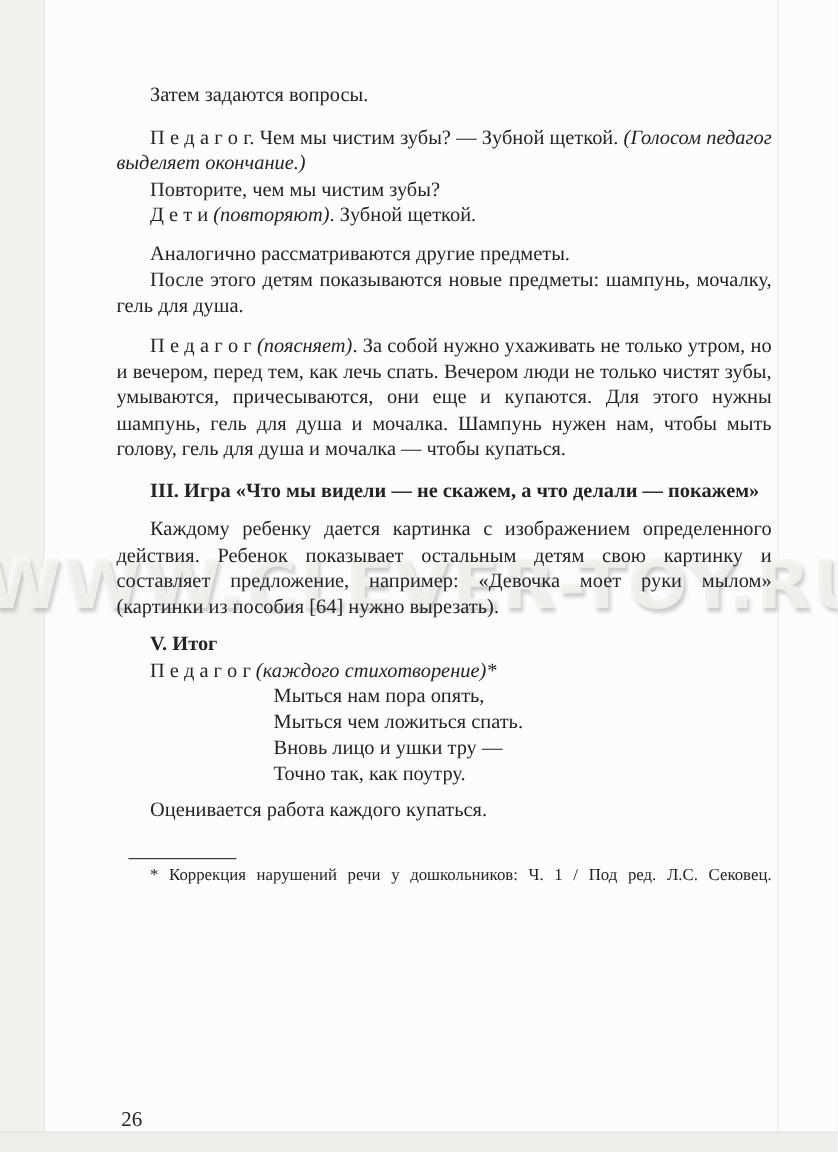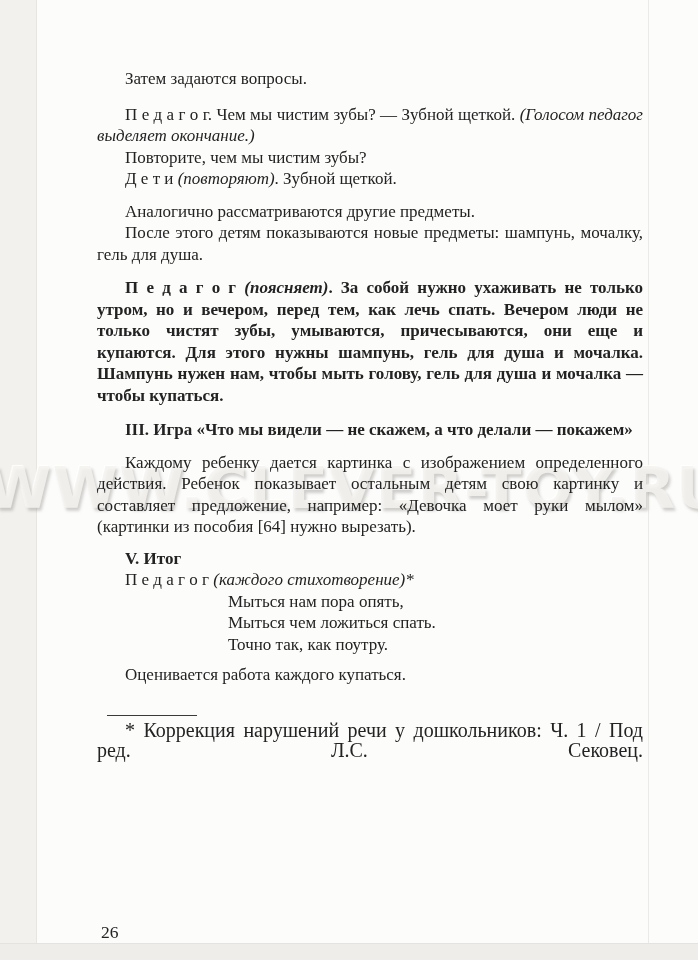--- a/index.html
+++ b/index.html
@@ -43,34 +43,34 @@
   .textcol{
     position:absolute;left:97px;top:68px;width:546px;
     font-size:17px;line-height:21.5px;
     z-index:2;
   }
   .para{margin:0;text-align:justify;text-indent:28px;}
   .heading{margin:0;text-align:justify;text-indent:28px;font-weight:bold;}
   .it{font-style:italic;}
   .mt14{margin-top:14px;}
   .mt13{margin-top:13px;}
-  .mt12{margin-top:12px;font-weight:bold;}
+  .mt12{margin-top:12px;}
   .mt11{margin-top:11px;}
   .mt10{margin-top:10px;}
   .mt9{margin-top:9px;}
   .mt6{margin-top:6px;}
   .poem{margin:0;padding-left:131px;}
   .poem div{white-space:nowrap;}
   .footnote-rule{
     width:90px;height:0;
     border-top:1px solid #3a3a3a;
     margin:29px 0 4px 10px;
   }
   .footnote{
-    font-size:20px;line-height:20px;
+    font-size:14px;line-height:20px;
   }
   .footnote .fline1{margin:0;text-indent:28px;text-align:justify;text-align-last:justify;}
   .footnote .fline2{margin:0;}
   .pagenum{
     position:absolute;left:101px;top:922px;
     font-size:17.5px;z-index:2;
   }
 </style>
 </head>
 <body>
@@ -105,20 +105,21 @@
 
     <p class="para mt11"><span>Каждому ребенку дается картинка с изображением определенного действия. Ребенок показывает остальным детям свою картинку и составляет предложение, например: «Девочка моет руки мылом» (картинки из пособия [64] нужно вырезать).</span></p>
 
     <p class="heading mt10"><span>V. Итог</span></p>
 
     <p class="para" style="text-indent:28px;"><span>П е д а г о г </span><span class="it">(каждого стихотворение)*</span></p>
 
     <div class="poem mt6">
       <div>Мыться нам пора опять,</div>
       <div>Мыться чем ложиться спать.</div>
+      <div>Вновь лицо и ушки тру —</div>
       <div>Точно так, как поутру.</div>
     </div>
 
     <p class="para mt9"><span>Оценивается работа каждого купаться.</span></p>
 
     <div class="footnote-rule"></div>
 
     <div class="footnote">
       <p class="fline1">* Коррекция нарушений речи у дошкольников: Ч. 1 / Под ред. Л.С. Сековец.</p>
     </div>

